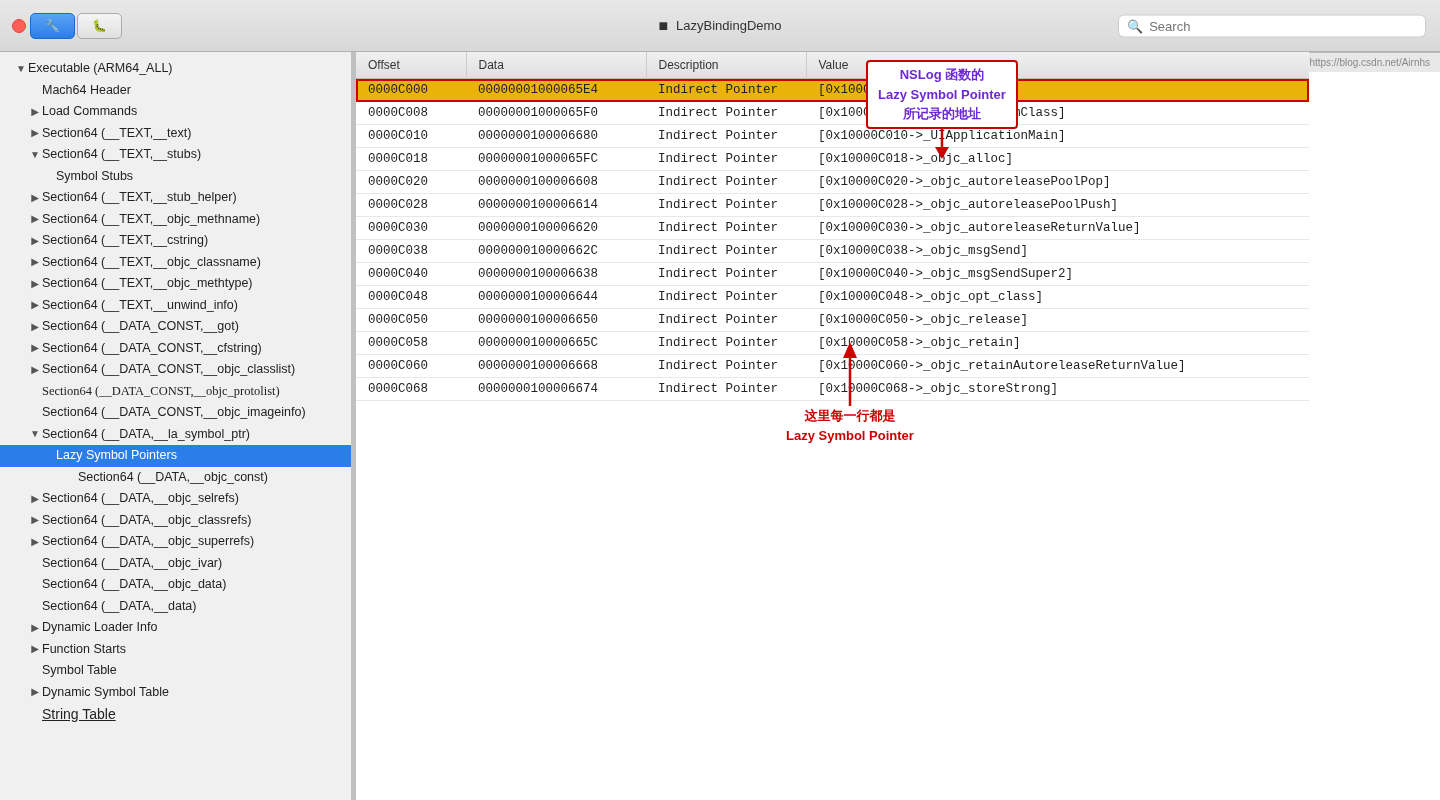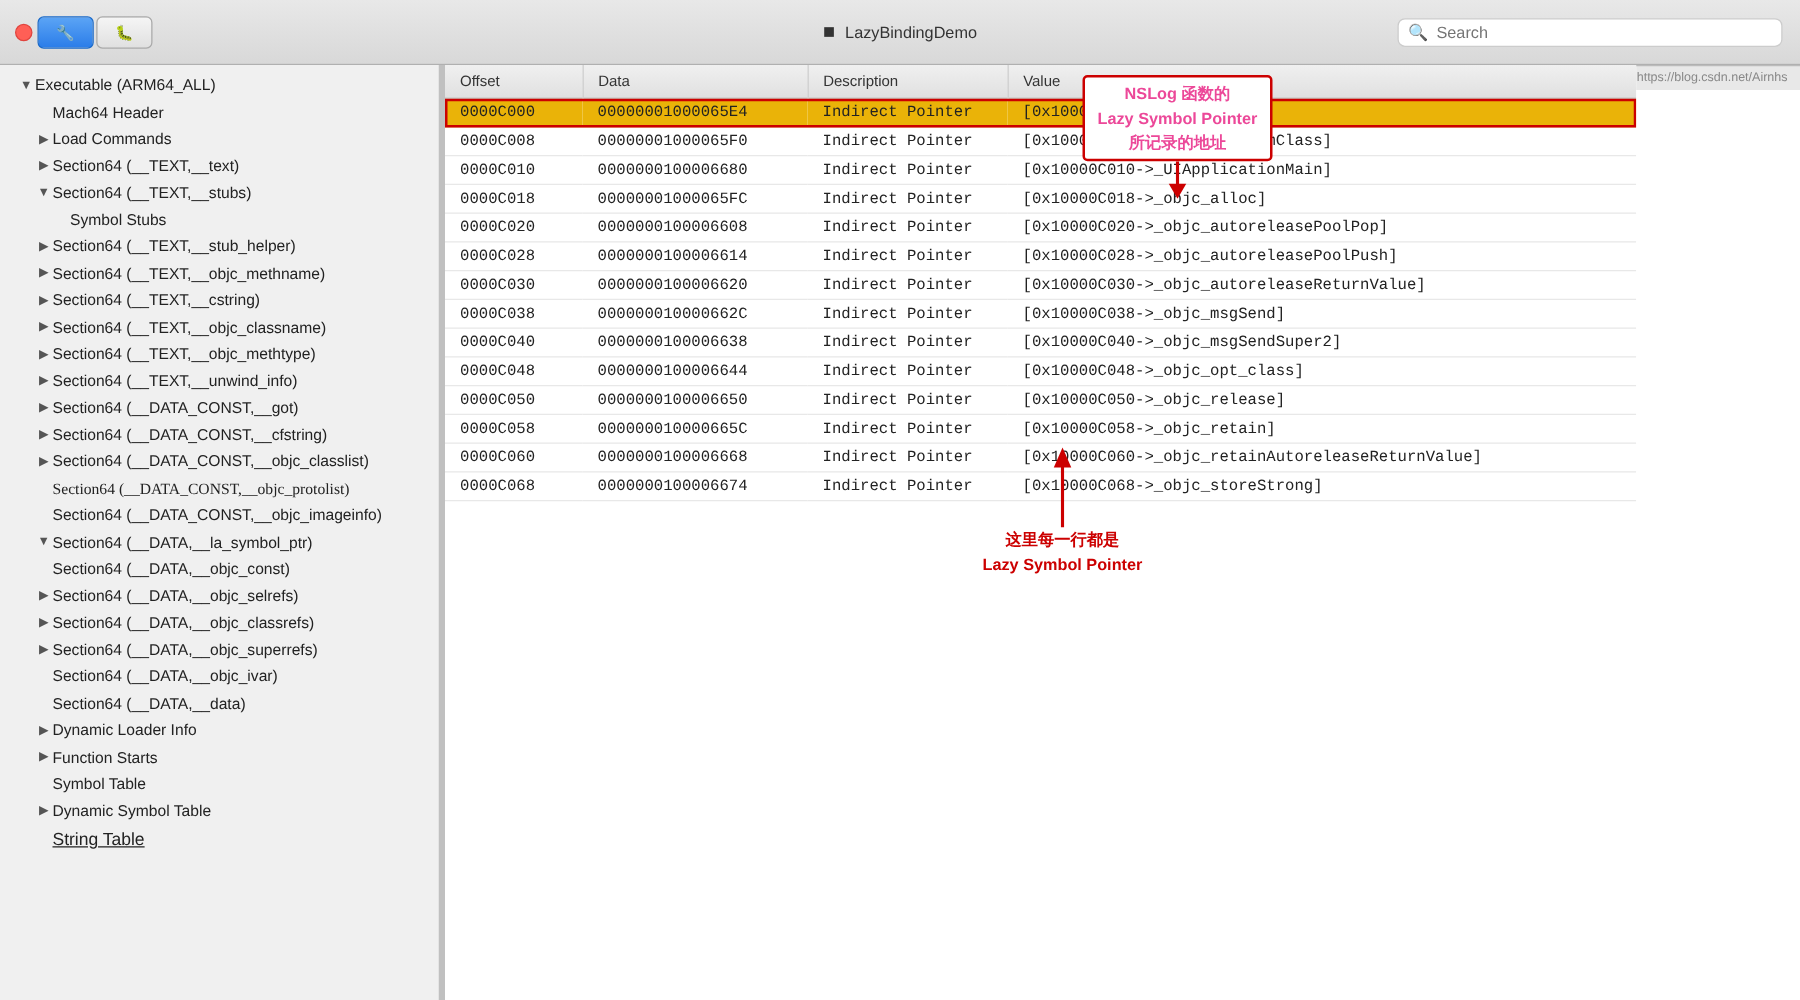--- a/index.html
+++ b/index.html
@@ -311,39 +311,47 @@
         <span style="font-size: 12.5px;">Section64 (__DATA_CONST,__objc_protolist)</span>
       </div>
       <div class="sidebar-item" style="padding-left: 28px;">
         <span class="arrow"></span>
         <span style="font-size: 12.5px;">Section64 (__DATA_CONST,__objc_imageinfo)</span>
       </div>
       <div class="sidebar-item" style="padding-left: 28px;">
         <span class="arrow">▼</span>
         <span style="font-size: 12.5px;">Section64 (__DATA,__la_symbol_ptr)</span>
       </div>
-      <div class="sidebar-item" style="padding-left: 28px;">
+      <div class="sidebar-item selected" style="padding-left: 42px;">
+        <span class="arrow"></span>
+        <span style="font-size: 12.5px;">Lazy Symbol Pointers</span>
+      </div>
+      <div class="sidebar-item" style="padding-left: 28px; margin-left: 36px;">
         <span class="arrow"></span>
         <span style="font-size: 12.5px;">Section64 (__DATA,__objc_const)</span>
       </div>
       <div class="sidebar-item" style="padding-left: 28px;">
         <span class="arrow">▶</span>
         <span style="font-size: 12.5px;">Section64 (__DATA,__objc_selrefs)</span>
       </div>
       <div class="sidebar-item" style="padding-left: 28px;">
         <span class="arrow">▶</span>
         <span style="font-size: 12.5px;">Section64 (__DATA,__objc_classrefs)</span>
       </div>
       <div class="sidebar-item" style="padding-left: 28px;">
         <span class="arrow">▶</span>
         <span style="font-size: 12.5px;">Section64 (__DATA,__objc_superrefs)</span>
       </div>
       <div class="sidebar-item" style="padding-left: 28px;">
         <span class="arrow"></span>
         <span style="font-size: 12.5px;">Section64 (__DATA,__objc_ivar)</span>
+      </div>
+      <div class="sidebar-item" style="padding-left: 28px;">
+        <span class="arrow"></span>
+        <span style="font-size: 12.5px;">Section64 (__DATA,__objc_data)</span>
       </div>
       <div class="sidebar-item" style="padding-left: 28px;">
         <span class="arrow"></span>
         <span style="font-size: 12.5px;">Section64 (__DATA,__data)</span>
       </div>
       <div class="sidebar-item" style="padding-left: 28px;">
         <span class="arrow">▶</span>
         <span style="font-size: 12.5px;">Dynamic Loader Info</span>
       </div>
       <div class="sidebar-item" style="padding-left: 28px;">
@@ -459,35 +467,35 @@
             <tr>
               <td>0000C068</td>
               <td>0000000100006674</td>
               <td>Indirect Pointer</td>
               <td>[0x10000C068-&gt;_objc_storeStrong]</td>
             </tr>
           </tbody>
       </table>
 
       <div style="position:absolute; top:8px; left:510px; pointer-events:none; text-align:center;">
-        <div style="display:inline-block; background:white; border:2px solid #cc0000; border-radius:4px; padding:3px 10px; font-size:13px; font-weight:bold; color:#ec4899; line-height:1.5;">
+        <div style="display:inline-block; background:white; border:2px solid #cc0000; border-radius:4px; padding:3px 10px; font-size:13px; font-weight:bold; color:#6d28d9; line-height:1.5;">
           <span>NSLog 函数的</span><br>
           <span>Lazy Symbol Pointer</span><br>
           <span>所记录的地址</span>
         </div>
         
         <div style="display:flex; justify-content:center; margin-top:0;">
           <svg width="20" height="30">
             <line x1="10" y1="0" x2="10" y2="24" stroke="#cc0000" stroke-width="2.5"></line>
             <polygon points="3,18 17,18 10,30" fill="#cc0000"></polygon>
           </svg>
         </div>
       </div>
 
-      <div style="position:absolute; top:300px; left:430px; pointer-events:none; text-align:center;">
+      <div style="position:absolute; top:284px; left:430px; pointer-events:none; text-align:center;">
         
         <div style="display:flex; justify-content:center;">
           <svg width="20" height="70">
             <line x1="10" y1="70" x2="10" y2="16" stroke="#cc0000" stroke-width="2.5"></line>
             <polygon points="3,22 17,22 10,6" fill="#cc0000"></polygon>
           </svg>
         </div>
         <div style="display:inline-block; font-size:13px; font-weight:bold; color:#cc0000; line-height:1.5;">
           <span>这里每一行都是</span><br>
           <span>Lazy Symbol Pointer</span>

